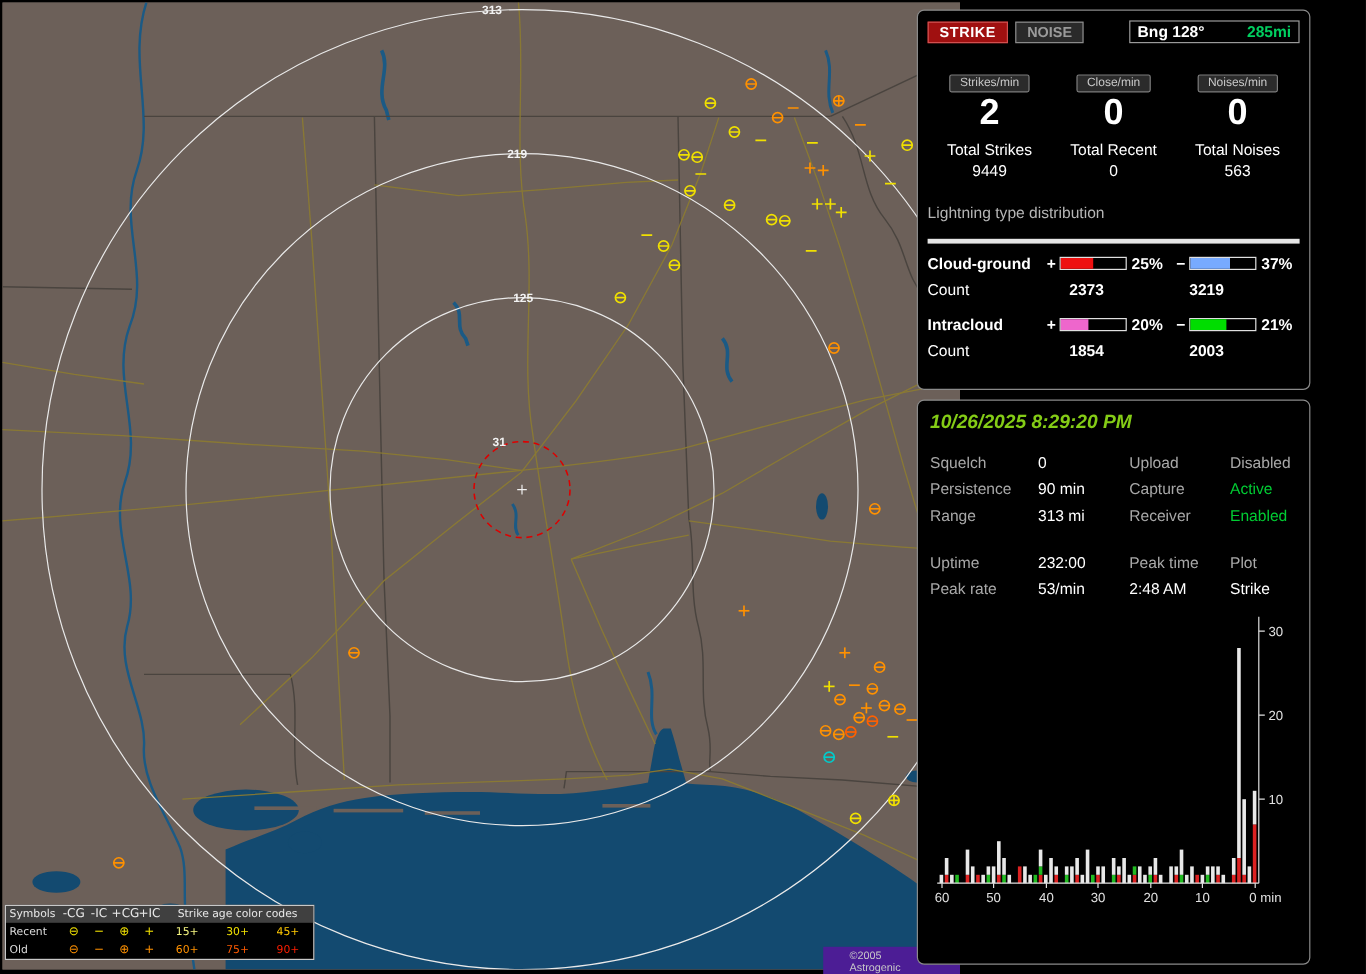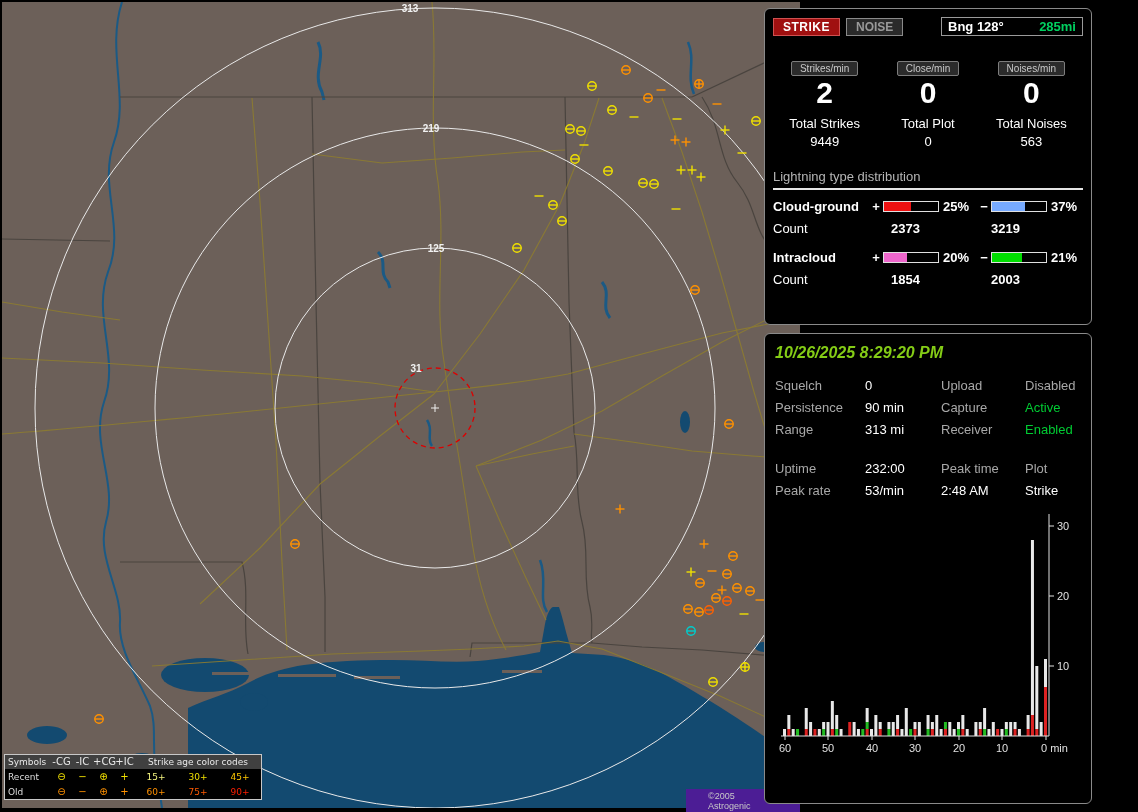--- a/index.html
+++ b/index.html
@@ -37,21 +37,21 @@
   .bng-dist{color:#00d060}
 
   .g3{display:grid;grid-template-columns:1fr 1fr 1fr;text-align:center;align-items:center}
   .chips{margin-top:24px}
   .chip{display:inline-block;background:#2b2b2b;border:1px solid #7d7d7d;color:#c8c8c8;
     font-size:10px;padding:1px 8px;border-radius:2px}
   .bignum{font-size:30px;font-weight:bold;line-height:34px}
   .tot-lab{margin-top:6px;font-size:13px}
   .tot-val{margin-top:3px;font-size:13px}
 
-  .dist-title{color:#b5b5b5;border-bottom:2px solid #e5e5e5;padding-bottom:4px;margin-top:20px}
+  .dist-title{color:#b5b5b5;border-bottom:4px solid #e5e5e5;padding-bottom:14px;margin-top:20px}
   .dist-row{display:flex;align-items:center;margin-top:9px;height:14px}
   .d-lab{width:96px;font-weight:bold}
   .d-sign{width:14px;text-align:center;font-weight:bold}
   .d-bar{width:56px;height:11px;border:1px solid #e0e0e0;background:#000;position:relative}
   .d-fill{position:absolute;left:0;top:0;bottom:0}
   .d-pct{width:38px;font-weight:bold;padding-left:4px}
   .d-pct2{width:32px;font-weight:bold;padding-left:4px}
   .cnt-row{display:flex;margin-top:8px;height:14px}
   .c-lab{width:110px}
   .c-v1{width:108px;padding-left:8px;font-weight:bold}
@@ -410,21 +410,21 @@
         <div><span class="chip">Close/min</span></div>
         <div><span class="chip">Noises/min</span></div>
       </div>
       <div class="g3">
         <div class="bignum">2</div>
         <div class="bignum">0</div>
         <div class="bignum">0</div>
       </div>
       <div class="g3 tot-lab">
         <div>Total Strikes</div>
-        <div>Total Plot</div>
+        <div>Total Recent</div>
         <div>Total Noises</div>
       </div>
       <div class="g3 tot-val">
         <div>9449</div>
         <div>0</div>
         <div>563</div>
       </div>
 
       <div class="dist-title">Lightning type distribution</div>
 

